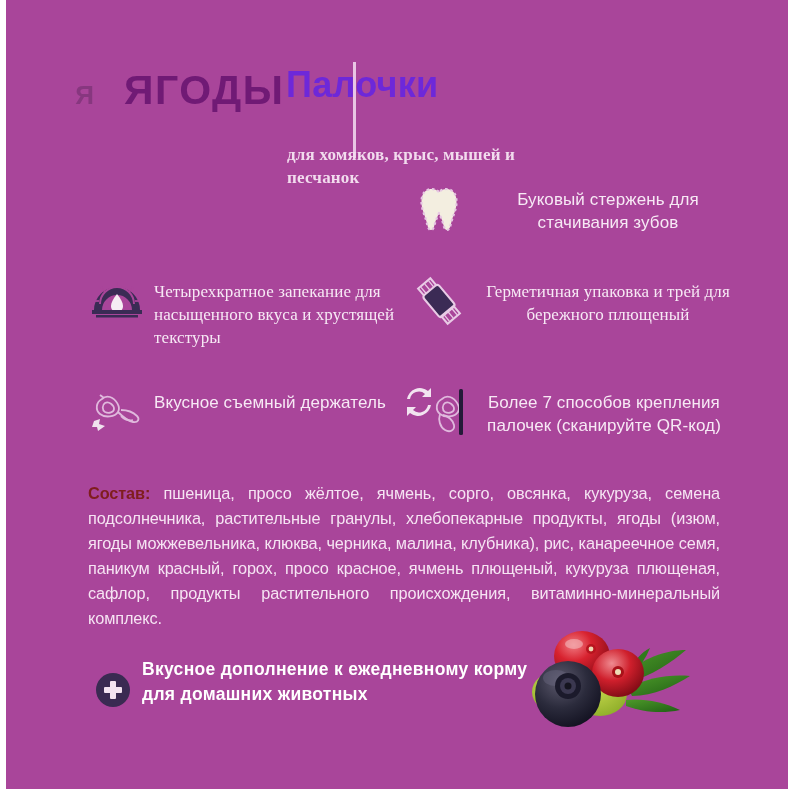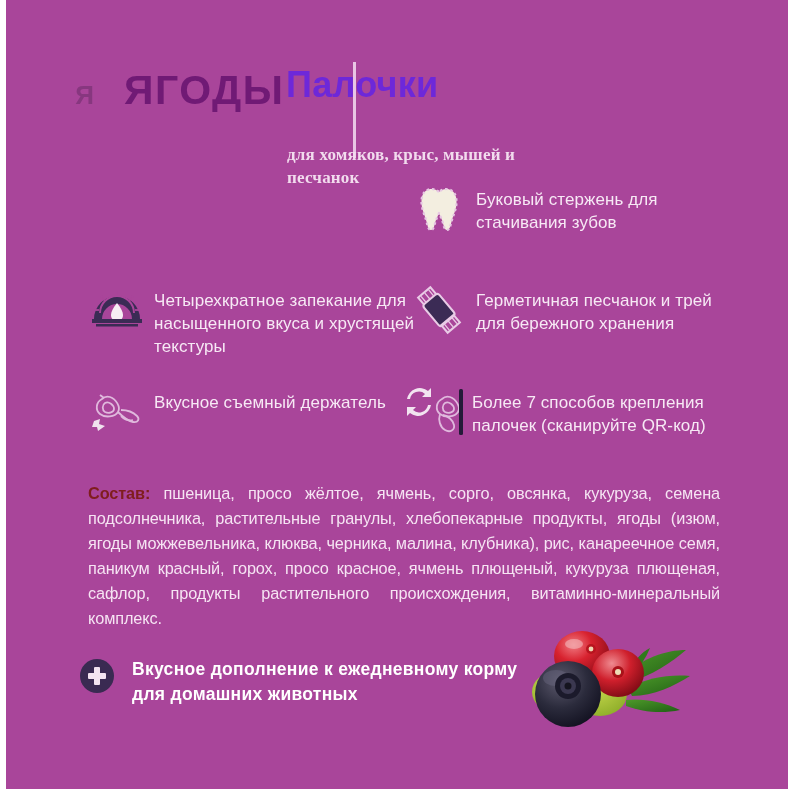--- a/index.html
+++ b/index.html
@@ -102,23 +102,23 @@
     margin-right: 8px;
   }
   .feat-txt {
     font-size: 17px;
     line-height: 1.35;
     color: #f7e9f5;
     padding-top: 9px;
     letter-spacing: 0.1px;
   }
   .col-l { left: 0; width: 330px; }
-  .col-r { left: 322px; width: 330px; }
+  .col-r { left: 322px; width: 330px; text-align: center; }
   .row1 { top: 0px; }
-  .row2 { top: 101px; }
+  .row2 { top: 92px; font-family: Liberation Serif, serif; }
   .row3 { top: 203px; }
   .col-r.row3 { left: 318px; }
 
   
   .composition {
     position: absolute;
     left: 88px;
     top: 481px;
     width: 632px;
     font-size: 16.3px;
@@ -128,26 +128,25 @@
     letter-spacing: -0.1px;
   }
   .composition b {
     color: #7f1d1d;
     font-weight: bold;
   }
 
   
   .footnote {
     position: absolute;
-    left: 80px;
+    left: 96px;
     top: 655px;
     width: 440px;
     display: flex;
-    align-items: flex-start;
-    gap: 6px;
+    align-items: flex-end;
   }
   .plus-badge {
     width: 34px;
     min-width: 34px;
     height: 34px;
     border-radius: 50%;
     background: #3a2a52;
     position: relative;
     margin-right: 12px;
     margin-top: 4px;
@@ -248,21 +247,21 @@
             <rect x="21" y="42" width="16" height="10" fill="none" stroke="#e9cbe6" stroke-width="2"></rect>
             <line x1="24" y1="7" x2="24" y2="15" stroke="#e9cbe6" stroke-width="1.3"></line>
             <line x1="29" y1="7" x2="29" y2="15" stroke="#e9cbe6" stroke-width="1.3"></line>
             <line x1="34" y1="7" x2="34" y2="15" stroke="#e9cbe6" stroke-width="1.3"></line>
             <line x1="24" y1="43" x2="24" y2="51" stroke="#e9cbe6" stroke-width="1.3"></line>
             <line x1="29" y1="43" x2="29" y2="51" stroke="#e9cbe6" stroke-width="1.3"></line>
             <line x1="34" y1="43" x2="34" y2="51" stroke="#e9cbe6" stroke-width="1.3"></line>
           </g>
         </svg>
       </div>
-      <div class="feat-txt">Герметичная песчанок и трей для бережного хранения</div>
+      <div class="feat-txt">Герметичная упаковка и трей для бережного плющеный</div>
     </div>
 
     <div class="feat col-l row3">
       <div class="feat-ico">
         <svg width="58" height="58" viewBox="0 0 58 58">
           <g fill="none" stroke="#e0b9dd" stroke-width="1.8">
             <path d="M14 16 C8 19 7 27 12 31 C17 35 27 34 30 29 C33 24 28 16 22 14 C19 13 16 14 14 16 Z"></path>
             <path d="M17 20 C14 22 14 27 17 29 C21 31 26 29 26 26 C26 22 21 18 17 20 Z"></path>
             <path d="M30 29 C34 33 40 38 45 39 C50 40 52 36 49 33 C45 29 38 27 33 27"></path>
             <path d="M33 33 C36 36 41 38 45 37"></path>

